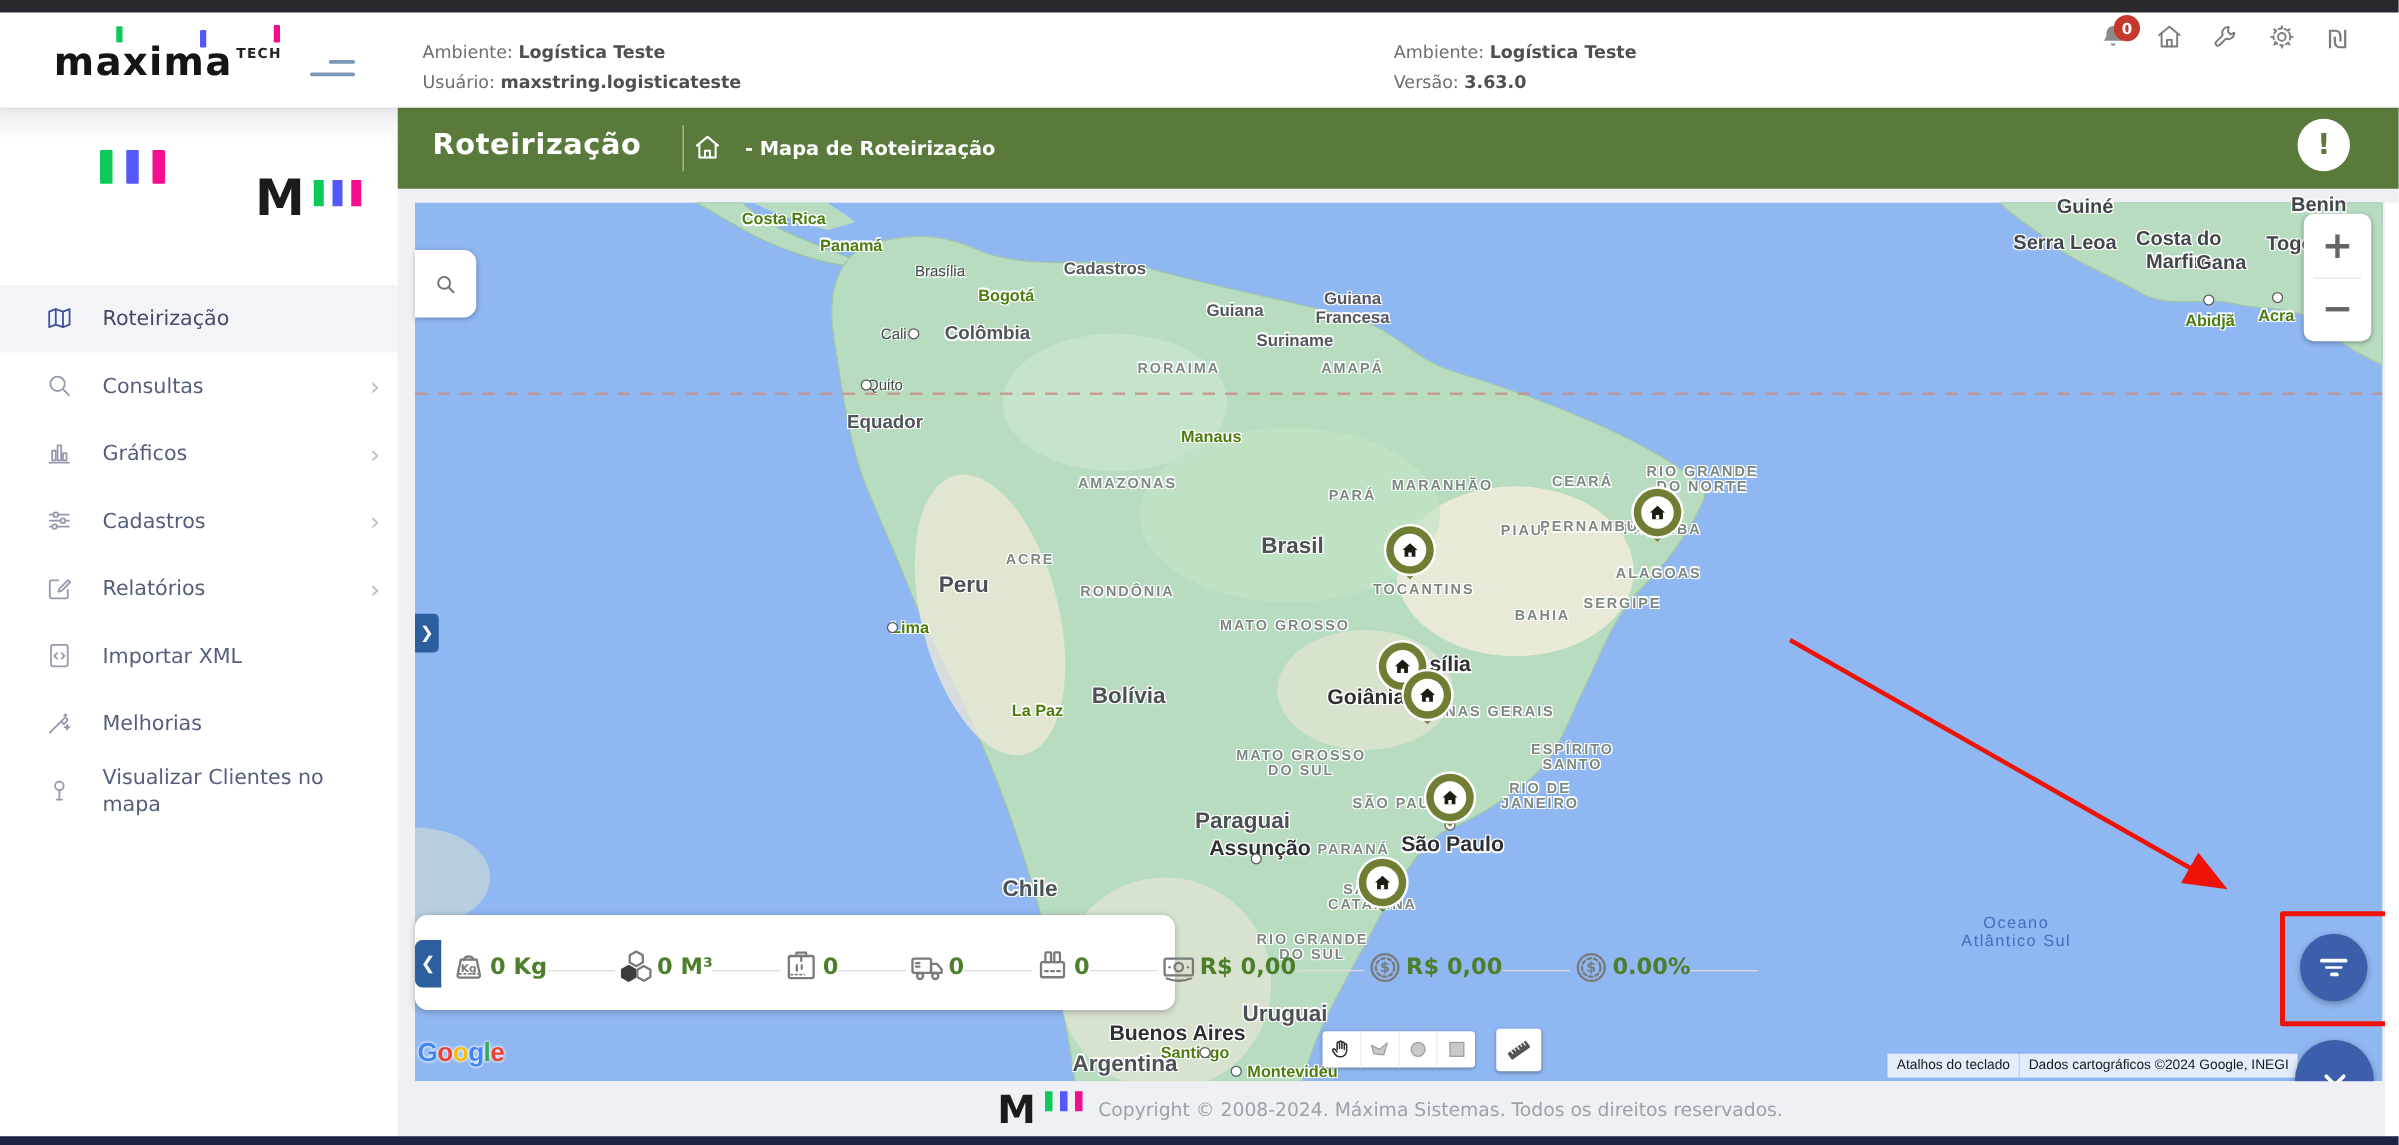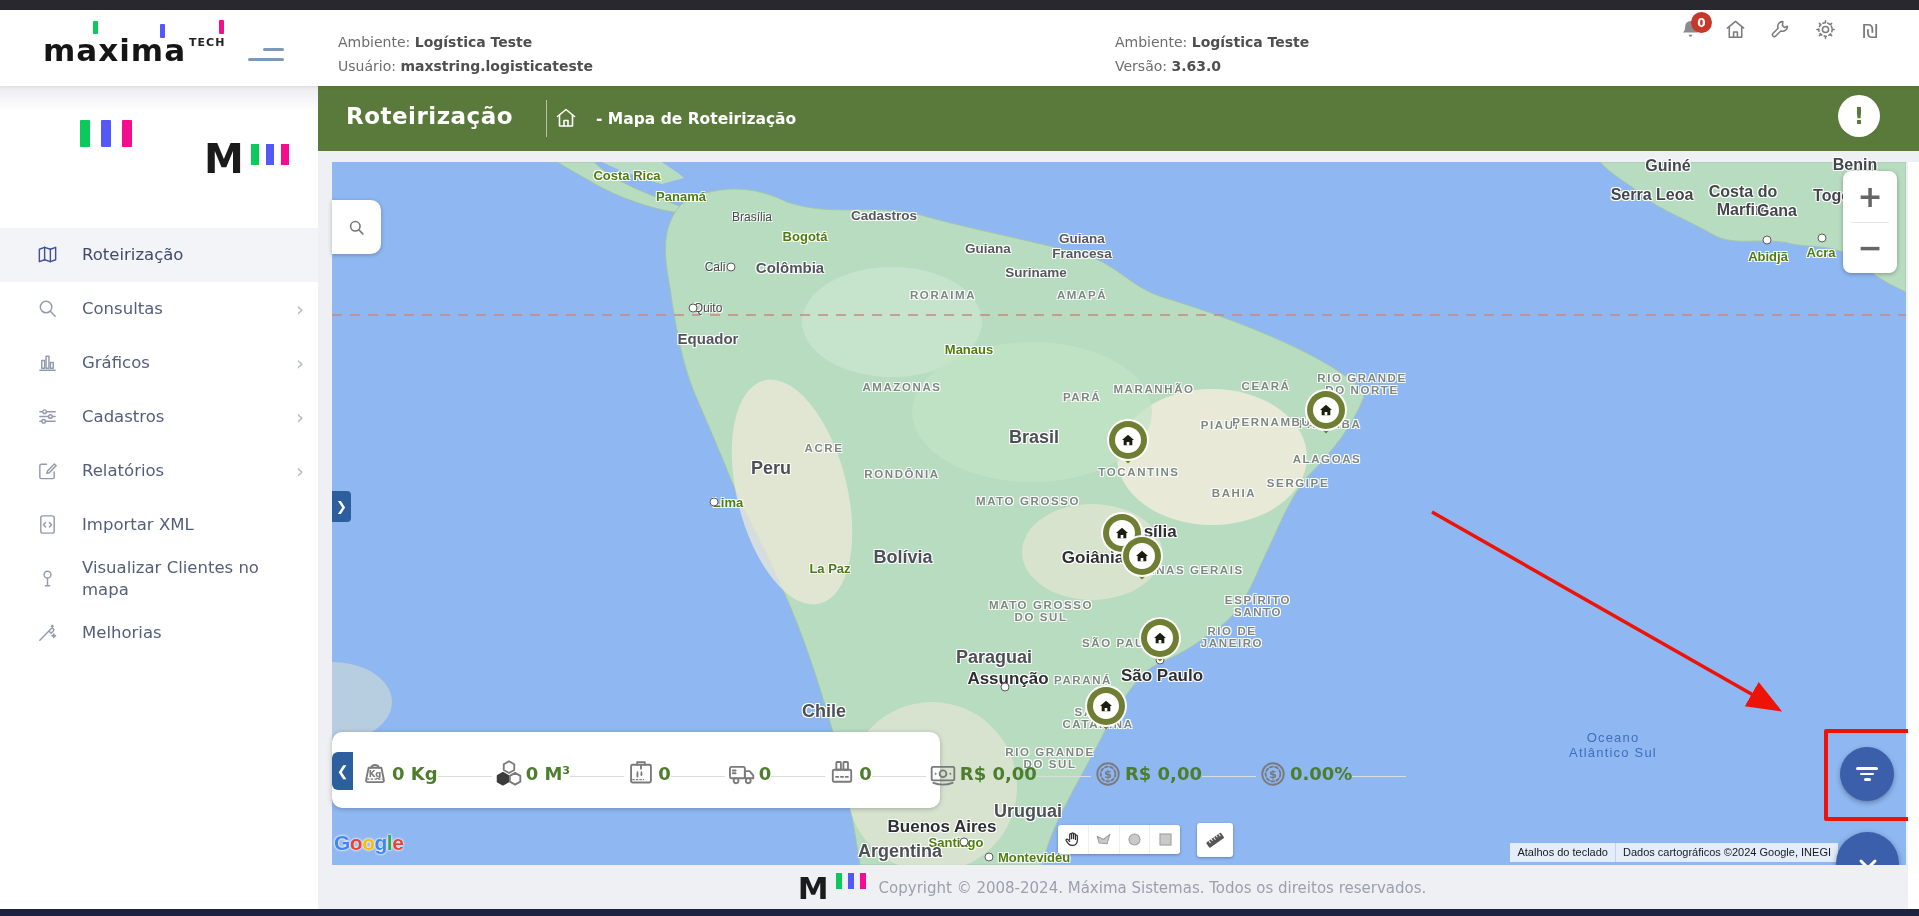--- a/index.html
+++ b/index.html
@@ -226,31 +226,31 @@
         </div>
         <div class="nav-item">
           <span class="nav-ico"><svg viewBox="0 0 24 24">
               <rect x="5" y="3" width="14" height="18" rx="2"></rect>
               <path d="M10 10l-2.2 2.2L10 14.5 M14 10l2.2 2.2L14 14.5"></path>
             </svg></span>
           <span class="nav-label">Importar XML</span>
         </div>
         <div class="nav-item">
           <span class="nav-ico"><svg viewBox="0 0 24 24">
+              <path d="M4 20 13.5 10.5 M13.5 10.5l2.3-2.3a1.6 1.6 0 0 1 2.3 2.3L15.8 12.8z"></path>
+              <path d="M18.5 13.5l.5 1.4 1.4.5-1.4.5-.5 1.4-.5-1.4-1.4-.5 1.4-.5z M17 4.5v2 M16 5.5h2"></path>
+            </svg></span>
+          <span class="nav-label">Melhorias</span>
+        </div>
+        <div class="nav-item">
+          <span class="nav-ico"><svg viewBox="0 0 24 24">
               <circle cx="12" cy="8" r="3.6"></circle>
               <path d="M12 11.6V19 M9.8 19.5h4.4"></path>
             </svg></span>
           <span class="nav-label">Visualizar Clientes no mapa</span>
-        </div>
-        <div class="nav-item">
-          <span class="nav-ico"><svg viewBox="0 0 24 24">
-              <path d="M4 20 13.5 10.5 M13.5 10.5l2.3-2.3a1.6 1.6 0 0 1 2.3 2.3L15.8 12.8z"></path>
-              <path d="M18.5 13.5l.5 1.4 1.4.5-1.4.5-.5 1.4-.5-1.4-1.4-.5 1.4-.5z M17 4.5v2 M16 5.5h2"></path>
-            </svg></span>
-          <span class="nav-label">Melhorias</span>
         </div>
       </div>
   </div>
 
   <div class="abs" id="main-bg"></div>
 
   <div class="abs" id="greenbar">
     <div class="abs" id="gb-title">Roteirização</div>
     <div class="abs" id="gb-div"></div>
     <div class="abs" id="gb-home">

